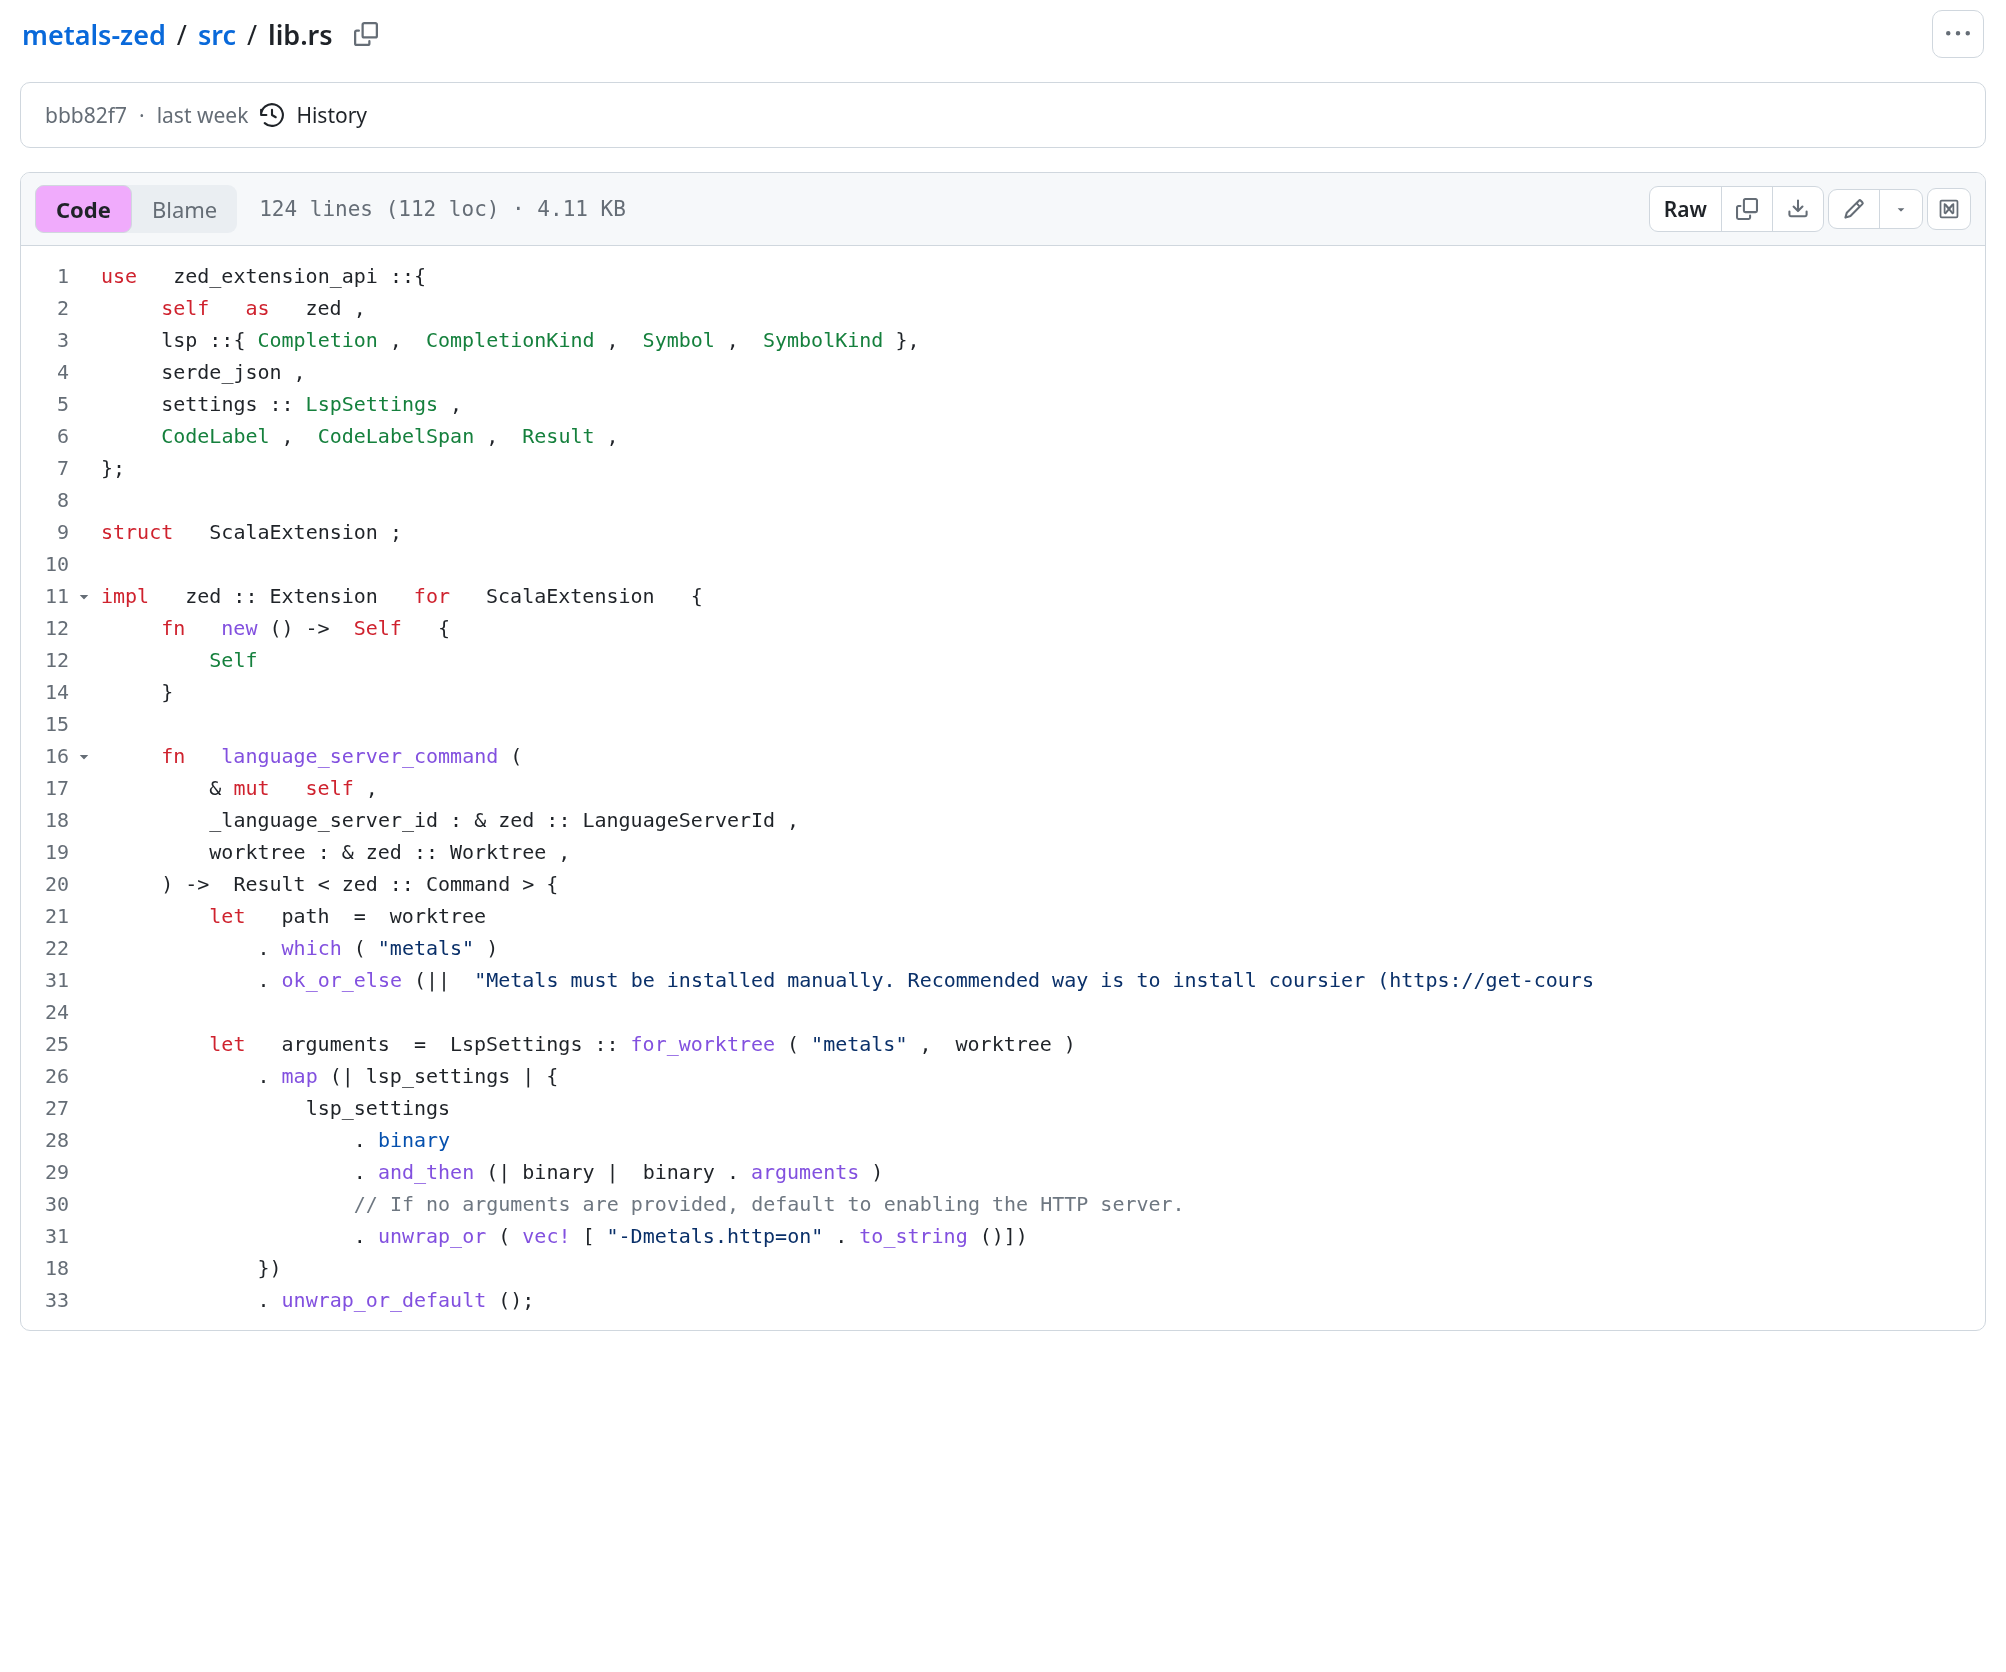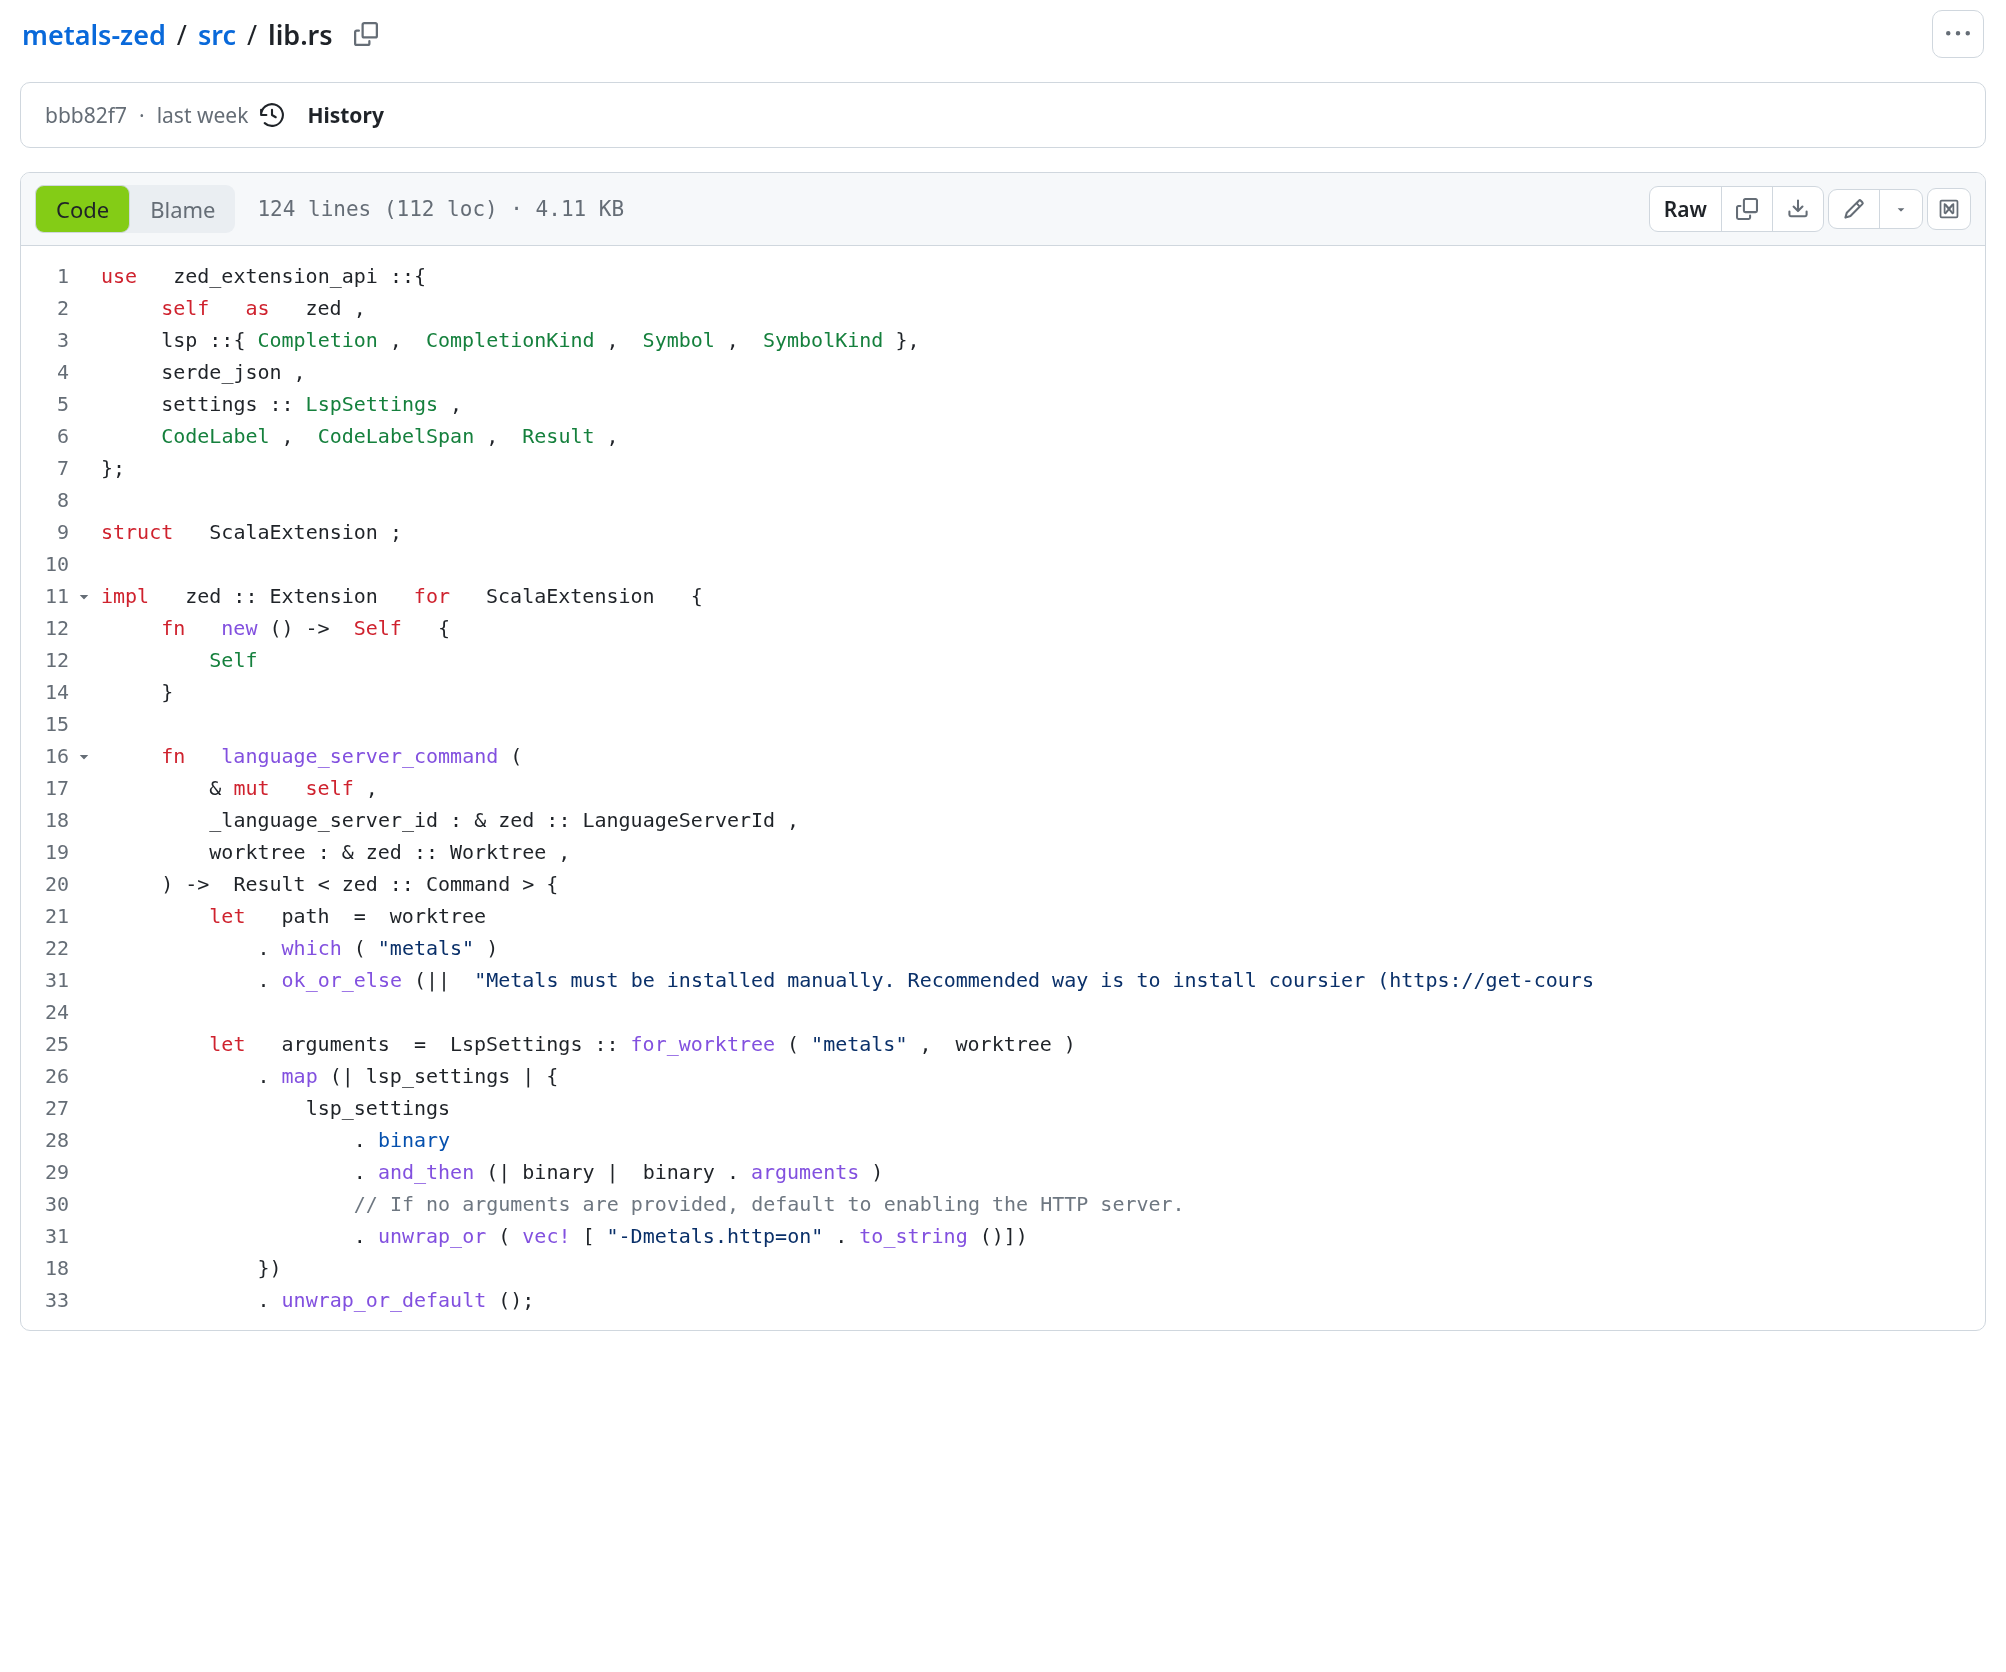--- a/index.html
+++ b/index.html
@@ -72,23 +72,23 @@
   align-items: center;
   gap: 12px;
   color: #656d76;
   font-size: 21px;
 }
 .commit-sha { color: #656d76; }
 .commit-dot { color: #656d76; }
 .history-link {
   display: flex;
   align-items: center;
-  gap: 23px;
+  gap: 12px;
   color: #1f2328;
-  font-weight: 700;
+  font-weight: 400;
 }
 .history-link svg { stroke: #1f2328; }
 
 .code-panel {
   border: 1px solid #d0d7de;
   border-radius: 10px;
   overflow: hidden;
 }
 .code-toolbar {
   background: #f6f8fa;
@@ -107,23 +107,23 @@
   align-items: center;
 }
 .seg-tab {
   padding: 8px 20px;
   font-size: 22px;
   color: #656d76;
   cursor: pointer;
   border-radius: 9px;
 }
 .seg-tab.active {
-  background: #84cc16;
+  background: #f0abfc;
   color: #1f2328;
-  font-weight: 400;
+  font-weight: 700;
   border: 1px solid #d0d7de;
 }
 .file-info {
   font-family: ui-monospace, SFMono-Regular, "SF Mono", Menlo, Consolas, monospace;
   color: #656d76;
   font-size: 21px;
 }
 .tb-right { display: flex; align-items: center; gap: 4px; }
 .btn-group {
   display: inline-flex;

